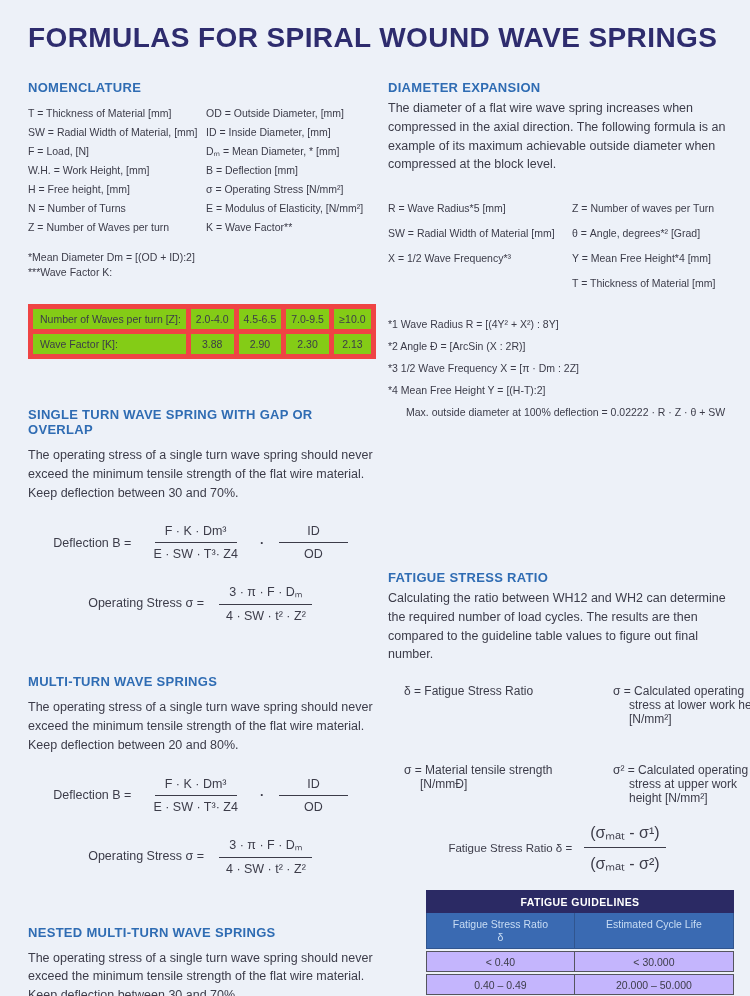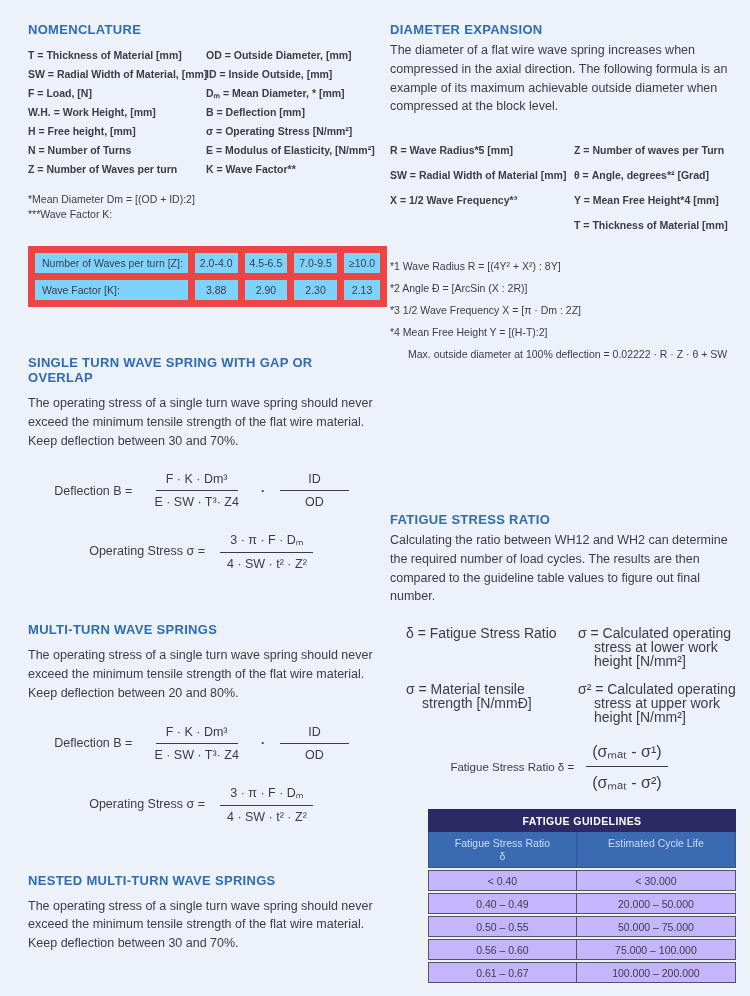--- a/index.html
+++ b/index.html
@@ -26,38 +26,38 @@
   .sec-heading {
     color:#2f6cb3;
     font-size:13px;
     font-weight:bold;
     letter-spacing:0.3px;
     margin-bottom:9px;
   }
   .body-text { font-size:12.5px; line-height:1.5; color:#3c3c49; }
 
   
-  .terms { display:flex; font-size:10.5px; margin-top:4px;font-weight:bold; }
+  .terms { display:flex; font-size:10.5px; margin-top:4px; }
   .terms .tcol { display:flex; flex-direction:column; }
   .terms .tcol > div { line-height:19px; white-space:nowrap; }
   .nom-left  { width:178px; }
   .nom-right { width:170px; }
   .dia-left  { width:184px; }
   .dia-right { width:152px; }
 
   .footnotes { font-size:10.5px; margin-top:13px; line-height:15px; }
 
   
   .wave-table { border-collapse:collapse; margin-top:24px; font-size:10.5px; }
   .wave-table td {
-    border:7px solid #ef4444;
+    border:5px solid #ef4444;
     padding:4px 5px;
     height:20px;
     text-align:center;
-    background:#7dd3fc;
+    background:#84cc16;
     white-space:nowrap;
   }
   .wave-table td.lbl { text-align:left; width:152px; padding-left:7px; }
   .wave-table td.val { width:47px; }
 
   
   .formula {
     display:flex;
     align-items:center;
     justify-content:center;
@@ -74,24 +74,25 @@
 
   
   .dia-notes { font-size:10.5px; margin-top:22px; }
   .dia-notes > div { margin-bottom:10px; white-space:nowrap; }
   .dia-max { margin-left:18px; margin-top:2px; white-space:nowrap; }
 
   
   .fdefs {
     display:grid;
     grid-template-columns:172px 166px;
-    font-size:14px;
+    font-size:12px;
     line-height:14px;
     margin:20px 0 0 16px;
     row-gap:14px;
+    gap:37px;
   }
   .fdefs .def { text-indent:-16px; padding-left:16px; padding-right:6px; }
 
   .fatigue-formula { font-size:11.5px; margin-top:16px; }
   .fatigue-formula .frac { font-size:16px; }
   .fatigue-formula .frac .num, .fatigue-formula .frac .den { padding-left:6px; padding-right:6px; }
 
   
   .ftable { width:308px; margin:16px 0 0 38px; font-size:10.5px; }
   .ft-title {
@@ -126,40 +127,41 @@
   .mt-sec-left2 { margin-top:51px; }
   .mt-sec-left3 { margin-top:49px; }
   .mt-fatigue   { margin-top:152px; }
   .mt-para      { margin-top:2px; }
 </style>
 </head>
 <body>
 
 <div class="page">
 
+  <h1 class="page-title">FORMULAS FOR SPIRAL WOUND WAVE SPRINGS</h1>
 
   <div class="cols">
 
     <div class="col-left">
 
       <div class="sec-heading">NOMENCLATURE</div>
 
       <div class="terms">
         <div class="tcol nom-left">
           <div>T = Thickness of Material [mm]</div>
           <div>SW = Radial Width of Material, [mm]</div>
           <div>F = Load, [N]</div>
           <div>W.H. = Work Height, [mm]</div>
           <div>H = Free height, [mm]</div>
           <div>N = Number of Turns</div>
           <div>Z = Number of Waves per turn</div>
         </div>
         <div class="tcol nom-right">
           <div>OD = Outside Diameter, [mm]</div>
-          <div>ID = Inside Outside, [mm]</div>
+          <div>ID = Inside Diameter, [mm]</div>
           <div>Dₘ = Mean Diameter, * [mm]</div>
           <div>B = Deflection [mm]</div>
           <div>σ = Operating Stress [N/mm²]</div>
           <div>E =  Modulus of Elasticity, [N/mm²]</div>
           <div>K = Wave Factor**</div>
         </div>
       </div>
 
       <div class="footnotes">
         <div>*Mean Diameter Dm = [(OD + ID):2]</div>

